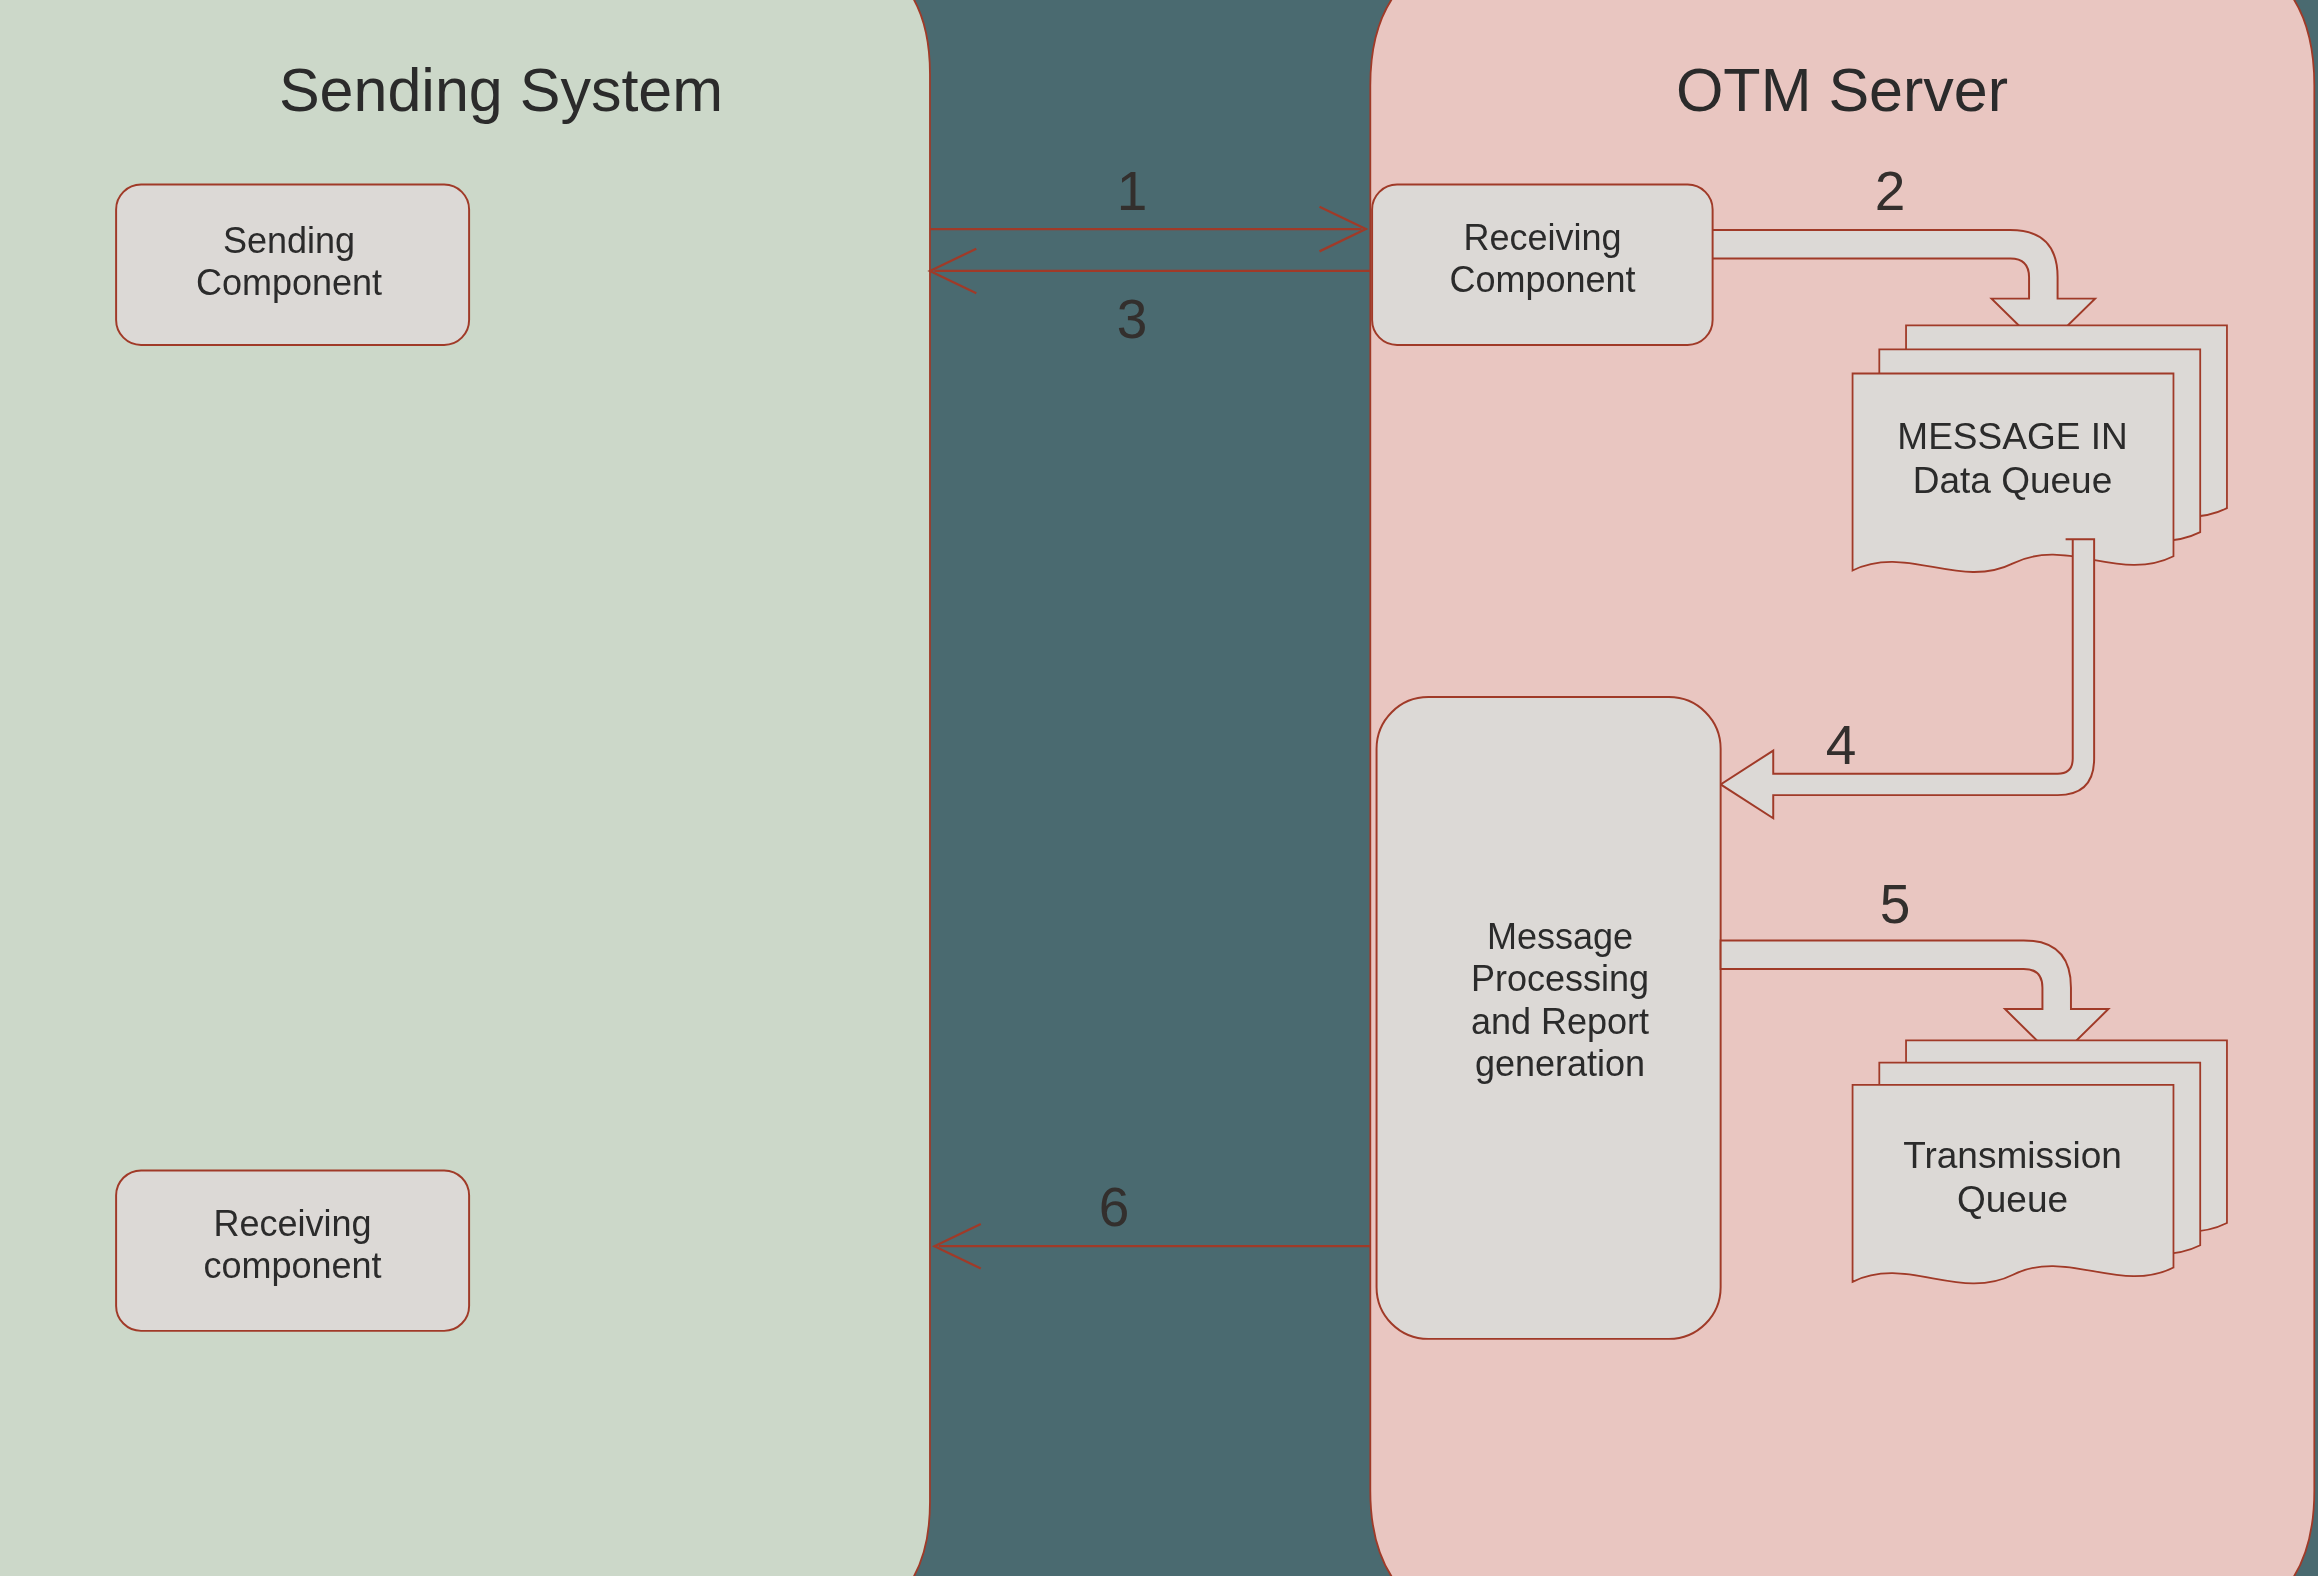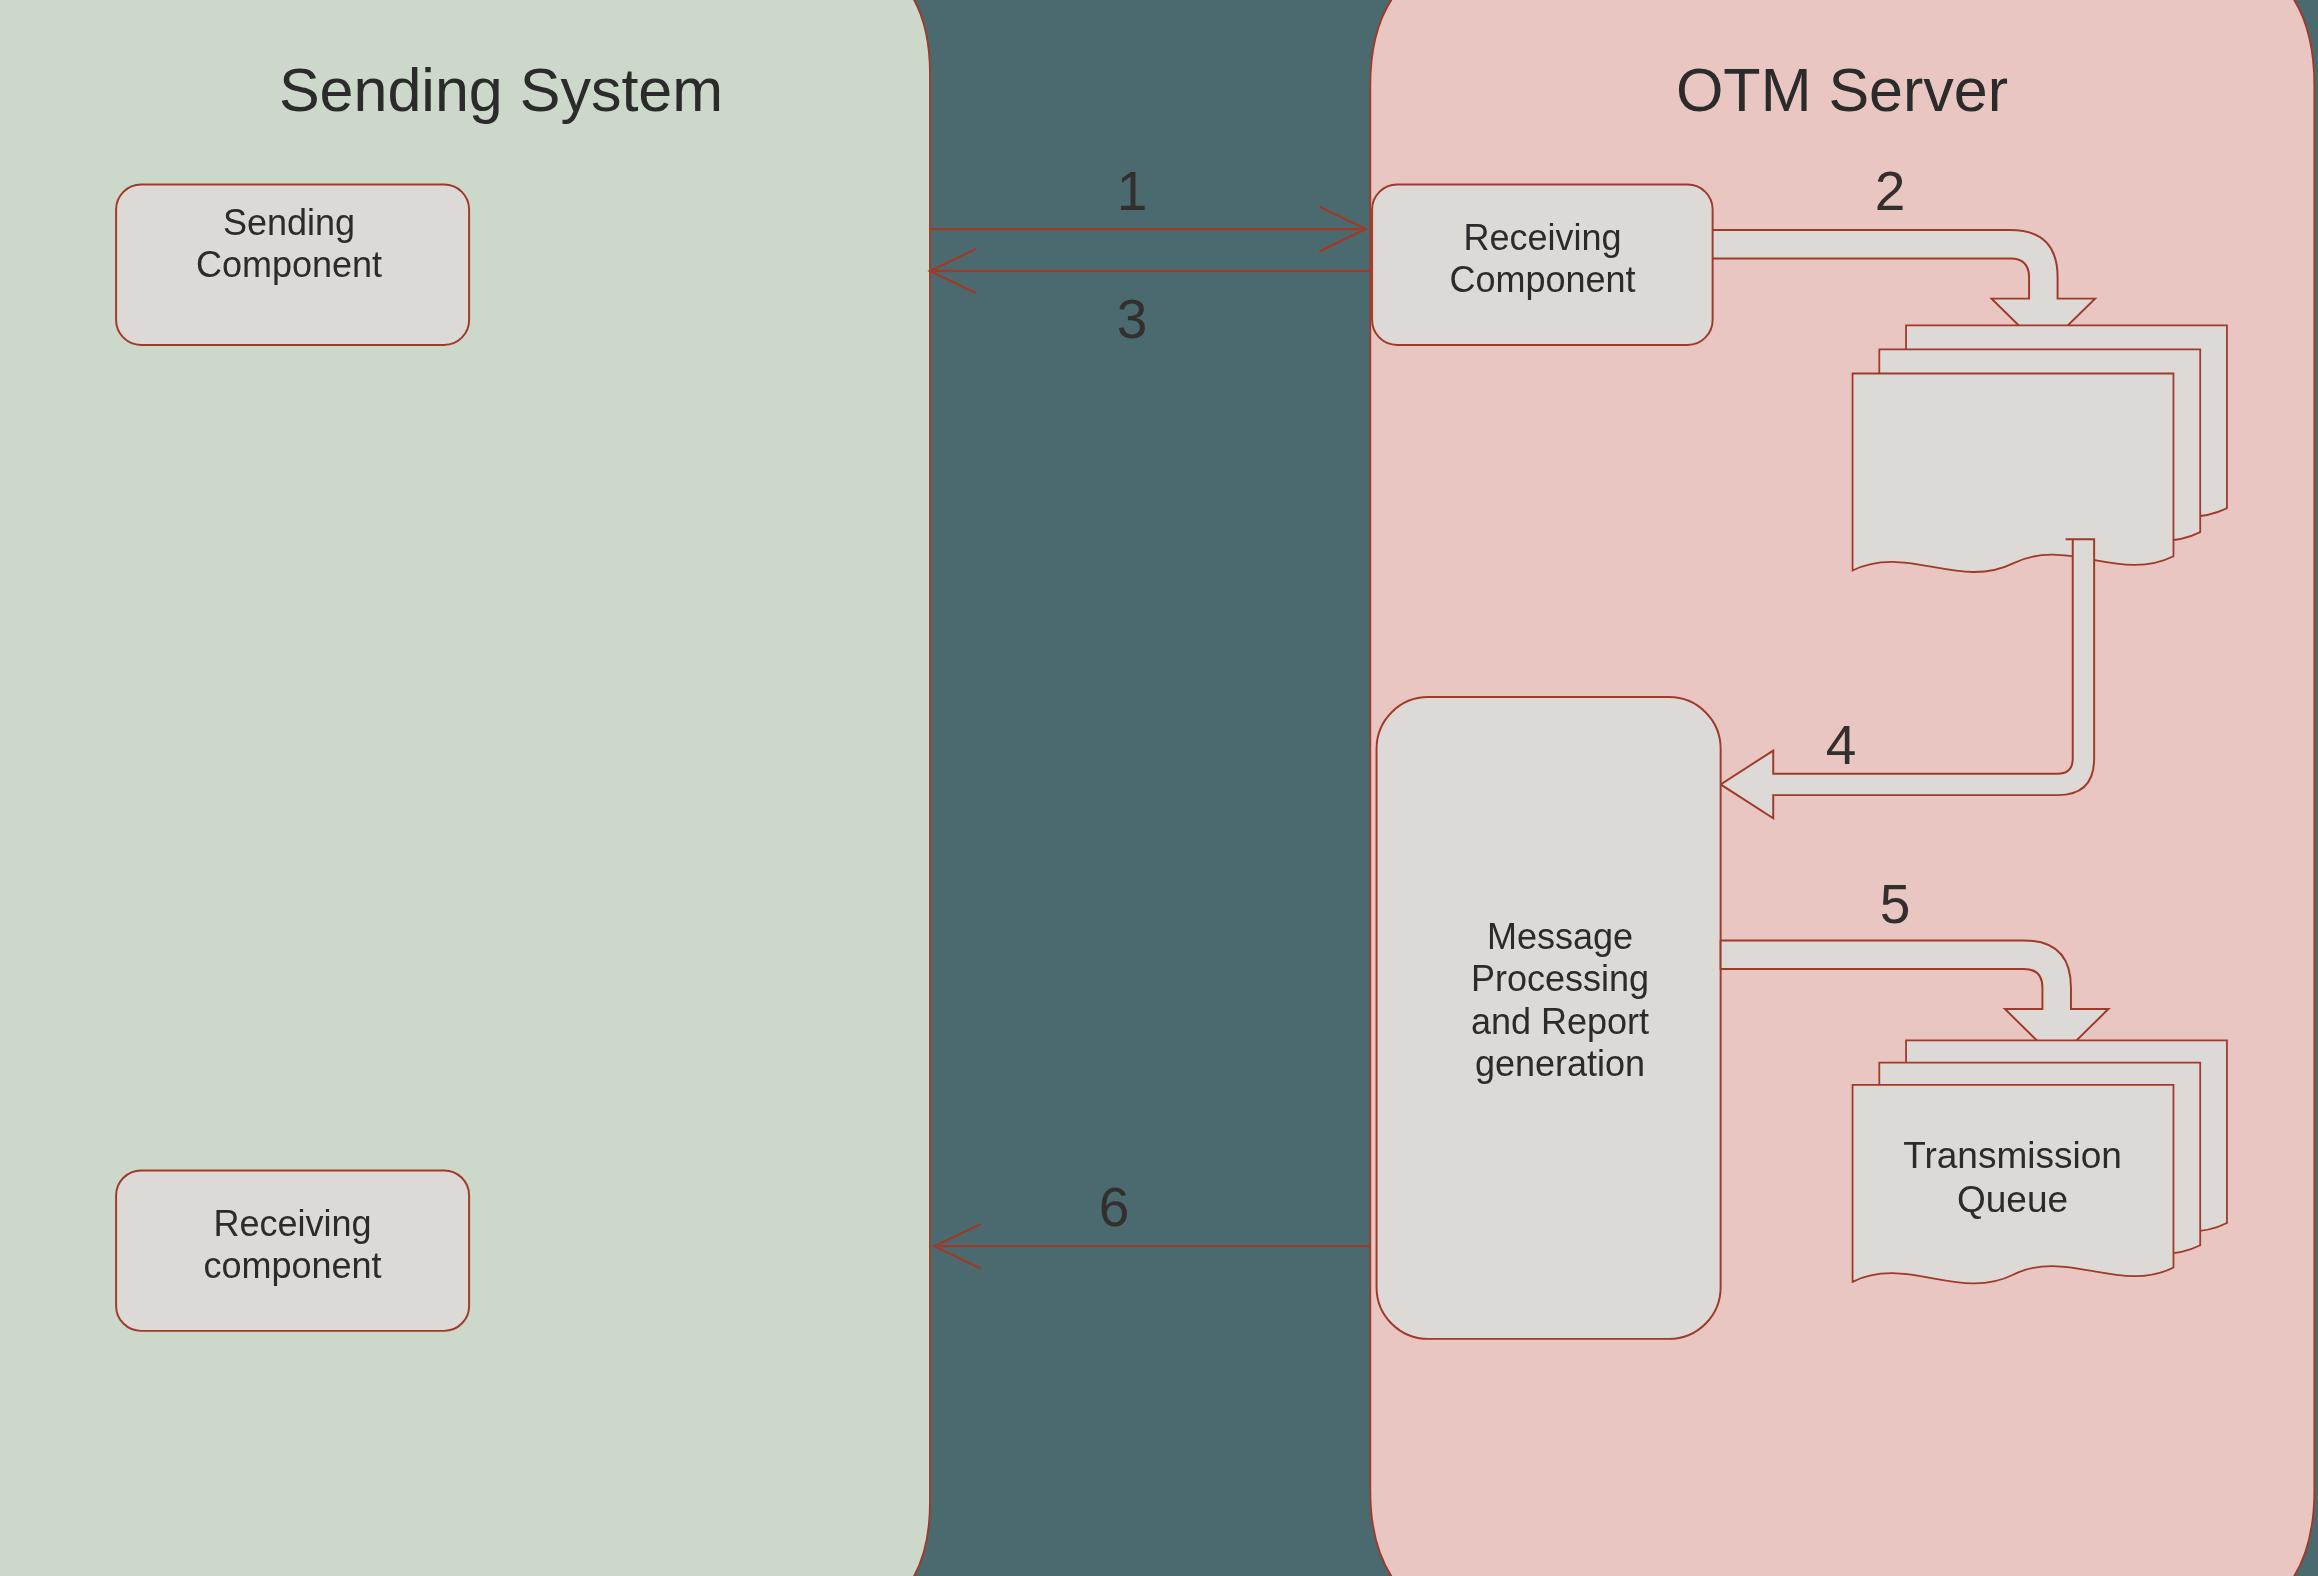--- a/index.html
+++ b/index.html
@@ -156,29 +156,31 @@
     <rect x="130" y="207" width="396" height="180" rx="28" ry="28" fill="#dcd9d6" stroke="#a03a28" stroke-width="2.2"></rect>
 
     <rect x="130" y="1313" width="396" height="180" rx="28" ry="28" fill="#dcd9d6" stroke="#a03a28" stroke-width="2.2"></rect>
 
   </svg>
 
   <div class="lbl panel-title" style="left:0px; top:55px; width:930px;padding-left:36px;">Sending System</div>
 
   <div class="lbl panel-title" style="left:1370px; top:55px; width:944px;">OTM Server</div>
 
-  <div class="lbl node-label" style="left:116px; top:202px; width:346px;">Sending
+  <div class="lbl node-label" style="left:116px; top:220px; width:346px;">Sending
 Component</div>
 
   <div class="lbl node-label" style="left:116px; top:1203px; width:353px;">Receiving
 component</div>
 
   <div class="lbl node-label" style="left:1372px; top:217px; width:341px;">Receiving
 Component</div>
 
+  <div class="lbl queue-label" style="left:1852px; top:415px; width:321px;">MESSAGE IN
+Data Queue</div>
 
   <div class="lbl node-label" style="left:1376px; top:916px; width:344px;padding-left:12px;">Message
 Processing
 and Report
 generation</div>
 
   <div class="lbl queue-label" style="left:1852px; top:1134px; width:321px;">Transmission
 Queue</div>
 
   <div class="lbl step-num" style="left:1052px; top:159px; width:160px;">1</div>

